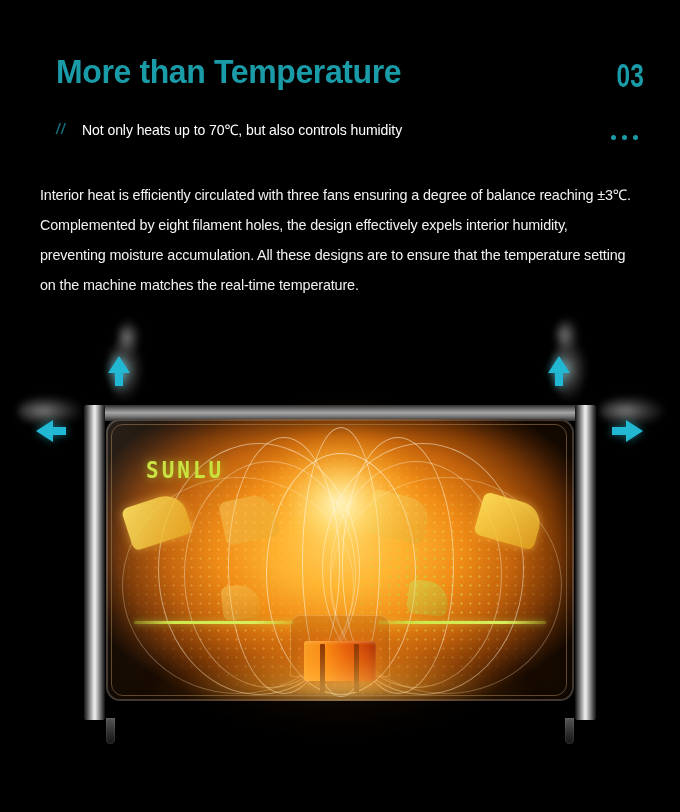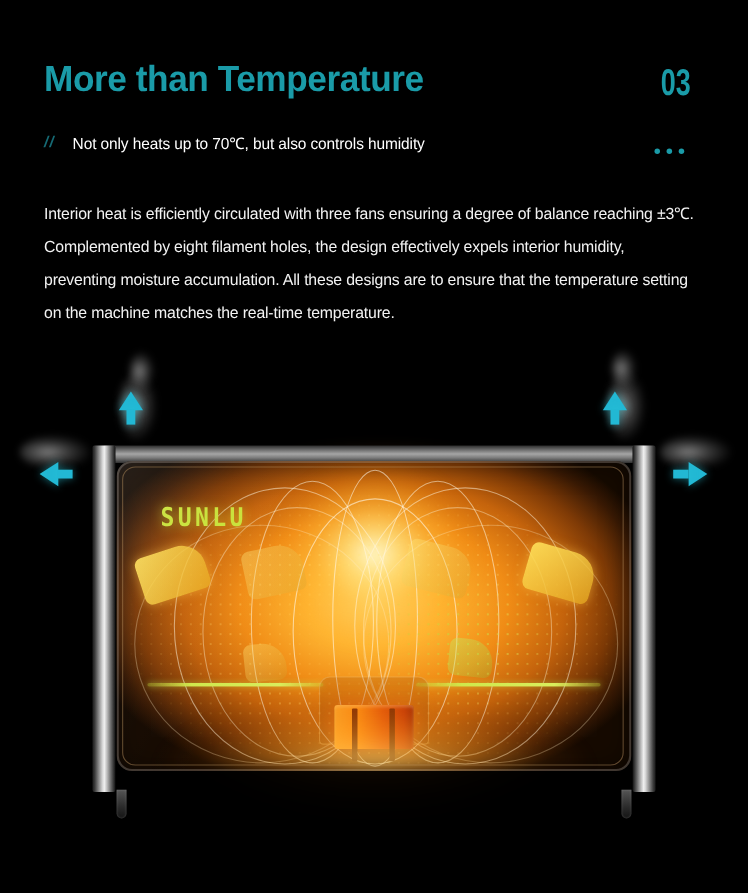--- a/index.html
+++ b/index.html
@@ -12,21 +12,21 @@
     height: 812px;
     overflow: hidden;
     font-family: "Liberation Sans", sans-serif;
     background: #000000;
     position: relative;
   }
 
   
   .header {
     position: absolute;
-    left: 0; top: 0;
+    left: 16px; top: 0;
     width: 660px;
     height: 165px;
   }
   .title {
     position: absolute;
     left: 40px;
     top: 55px;
     font-size: 33px;
     font-weight: bold;
     letter-spacing: -0.4px;

